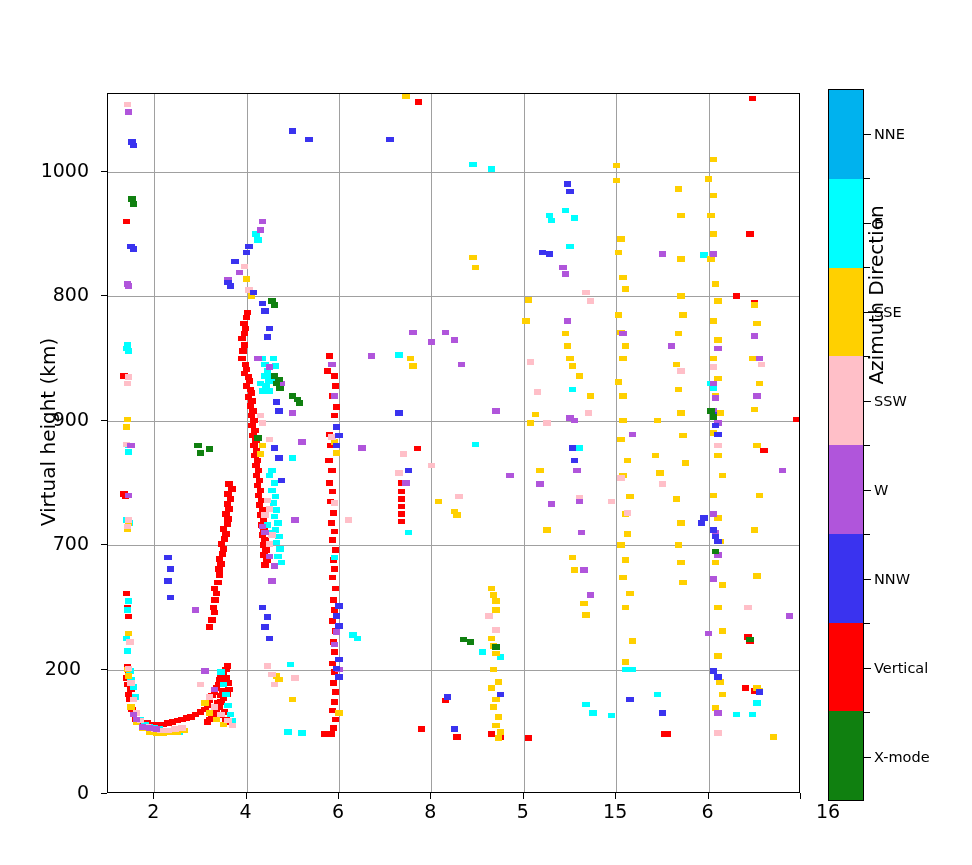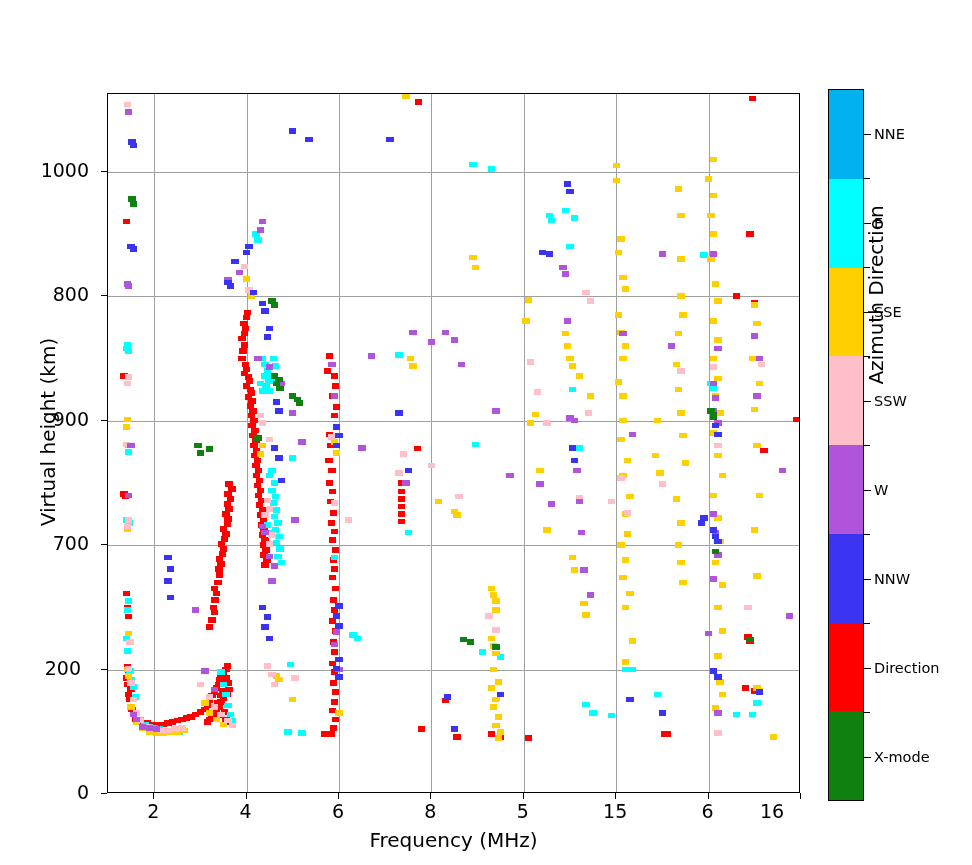--- a/index.html
+++ b/index.html
@@ -766,36 +766,35 @@
       <div class="xlab" style="left: 308px;">6</div>
       <div class="tickx" style="left: 430.4px; top: 793px;"></div>
       <div class="xlab" style="left: 400.4px;">8</div>
       <div class="tickx" style="left: 522.8px; top: 793px;"></div>
       <div class="xlab" style="left: 492.8px;">5</div>
       <div class="tickx" style="left: 615.2px; top: 793px;"></div>
       <div class="xlab" style="left: 585.2px;">15</div>
       <div class="tickx" style="left: 707.6px; top: 793px;"></div>
       <div class="xlab" style="left: 677.6px;">6</div>
       <div class="tickx" style="left: 800px; top: 793px;"></div>
-      <div class="xlab" style="left: 742px;">16</div>
+      <div class="xlab" style="left: 798px;">16</div>
       <div class="ticky" style="left: 101px; top: 793px;"></div>
       <div class="ylab" style="left: 9px; top: 781px;">0</div>
       <div class="ticky" style="left: 101px; top: 668.556px;"></div>
       <div class="ylab" style="left: 1px; top: 656.556px;">200</div>
       <div class="ticky" style="left: 101px; top: 544.111px;"></div>
       <div class="ylab" style="left: 9px; top: 532.111px;">700</div>
       <div class="ticky" style="left: 101px; top: 419.667px;"></div>
       <div class="ylab" style="left: 9px; top: 407.667px;">900</div>
       <div class="ticky" style="left: 101px; top: 295.222px;"></div>
       <div class="ylab" style="left: 9px; top: 283.222px;">800</div>
       <div class="ticky" style="left: 101px; top: 170.778px;"></div>
       <div class="ylab" style="left: 9px; top: 158.778px;">1000</div>
     </div>
 
-  <div id="xtitle">Frequency (MHz)</div>
   <div id="ytitle">Virtual height (km)</div>
 
   <div id="cbar">
       <div class="cseg" style="height: 12.5%; background: rgb(0, 178, 238);"></div>
       <div class="cseg" style="height: 12.5%; background: rgb(0, 255, 255);"></div>
       <div class="cseg" style="height: 12.5%; background: rgb(255, 208, 0);"></div>
       <div class="cseg" style="height: 12.5%; background: rgb(255, 191, 200);"></div>
       <div class="cseg" style="height: 12.5%; background: rgb(176, 85, 219);"></div>
       <div class="cseg" style="height: 12.5%; background: rgb(58, 51, 239);"></div>
       <div class="cseg" style="height: 12.5%; background: rgb(255, 0, 0);"></div>
@@ -813,21 +812,21 @@
       <div class="ctick" style="left: 864px; top: 400.5px; position: absolute;"></div>
       <div class="clab" style="left: 874px; top: 400.5px;">SSW</div>
       <div style="position: absolute; left: 864px; width: 6px; height: 1.4px; background: rgb(0, 0, 0); top: 356px;"></div>
       <div class="ctick" style="left: 864px; top: 489.5px; position: absolute;"></div>
       <div class="clab" style="left: 874px; top: 489.5px;">W</div>
       <div style="position: absolute; left: 864px; width: 6px; height: 1.4px; background: rgb(0, 0, 0); top: 445px;"></div>
       <div class="ctick" style="left: 864px; top: 578.5px; position: absolute;"></div>
       <div class="clab" style="left: 874px; top: 578.5px;">NNW</div>
       <div style="position: absolute; left: 864px; width: 6px; height: 1.4px; background: rgb(0, 0, 0); top: 534px;"></div>
       <div class="ctick" style="left: 864px; top: 667.5px; position: absolute;"></div>
-      <div class="clab" style="left: 874px; top: 667.5px;">Direction</div>
+      <div class="clab" style="left: 874px; top: 667.5px;">Vertical</div>
       <div style="position: absolute; left: 864px; width: 6px; height: 1.4px; background: rgb(0, 0, 0); top: 623px;"></div>
       <div class="ctick" style="left: 864px; top: 756.5px; position: absolute;"></div>
       <div class="clab" style="left: 874px; top: 756.5px;">X-mode</div>
       <div style="position: absolute; left: 864px; width: 6px; height: 1.4px; background: rgb(0, 0, 0); top: 712px;"></div>
     </div>
   <div id="cbtitle">Azimuth Direction</div>
 
 </div>
 
 </body></html>

